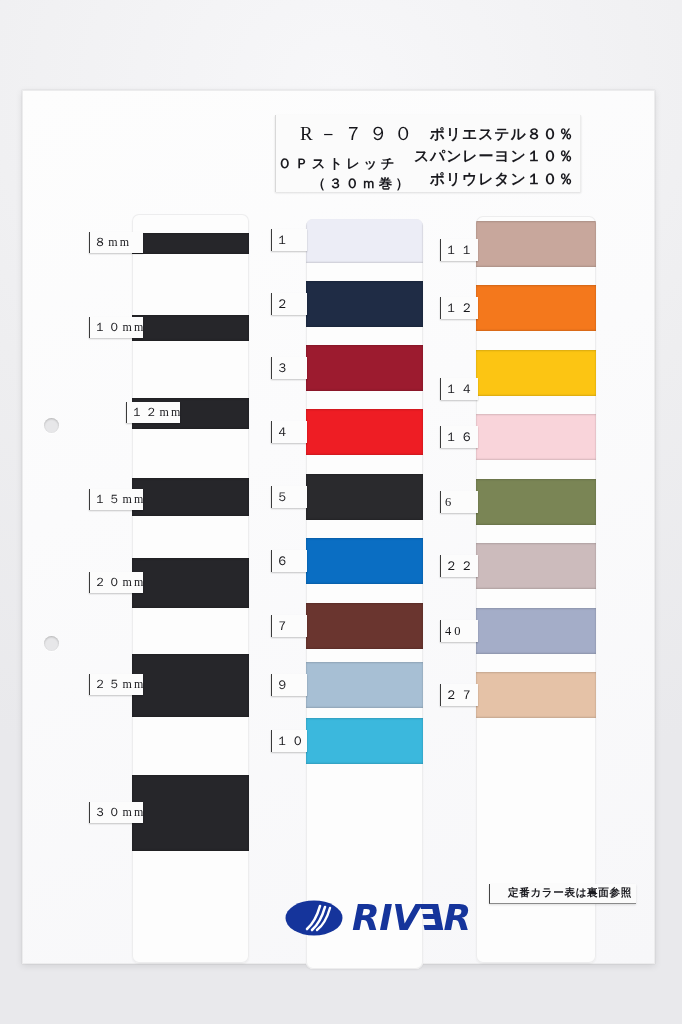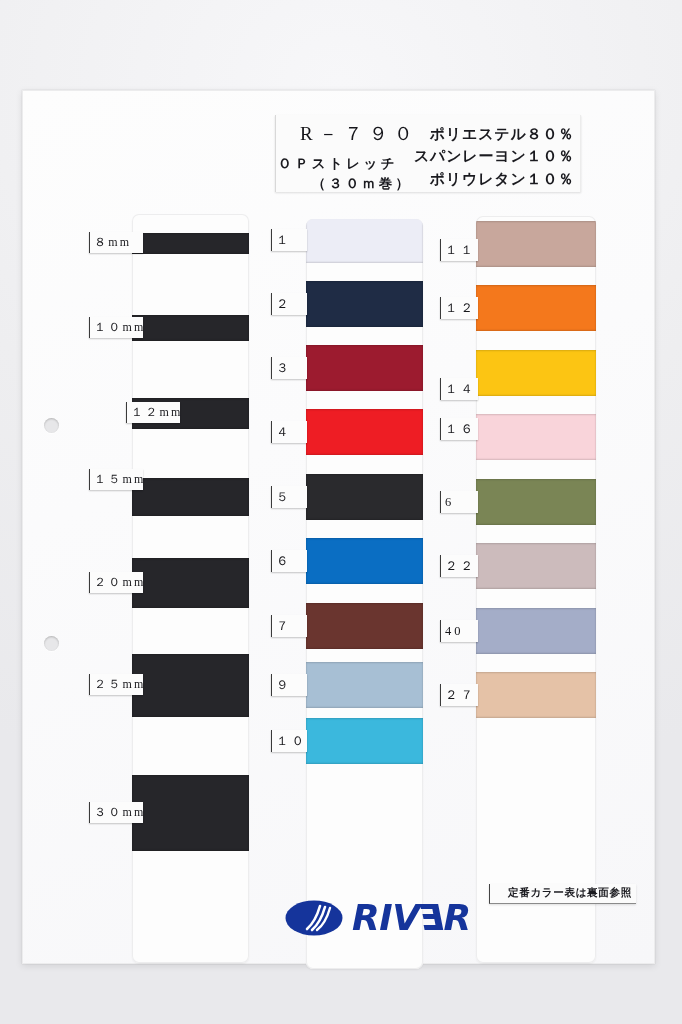--- a/index.html
+++ b/index.html
@@ -211,34 +211,34 @@
       <path d="M22 30 C30 23 33 14 35 7" stroke="#ffffff" stroke-width="2.6" fill="none" stroke-linecap="round"></path>
       <path d="M27 31 C35 24 38 15 40 8" stroke="#ffffff" stroke-width="2.6" fill="none" stroke-linecap="round"></path>
       <path d="M32 31 C40 25 43 16 45 9" stroke="#ffffff" stroke-width="2.4" fill="none" stroke-linecap="round"></path>
     </svg>
     <div id="logotext"><span>R</span><span>I</span><span>V</span><span class="rev">E</span><span>R</span></div>
   </div>
 
 <div class="tag w" style="left: 66px; width: 49px; top: 141px;">８mm</div>
     <div class="tag w" style="left: 66px; width: 49px; top: 226px;">１０mm</div>
     <div class="tag w" style="left: 66px; width: 49px; top: 311px; margin-left: 37px;">１２mm</div>
-    <div class="tag w" style="left: 66px; width: 49px; top: 378px;">１５mm</div>
+    <div class="tag w" style="left: 66px; width: 49px; top: 398px;">１５mm</div>
     <div class="tag w" style="left: 66px; width: 49px; top: 481px;">２０mm</div>
     <div class="tag w" style="left: 66px; width: 49px; top: 583px;">２５mm</div>
     <div class="tag w" style="left: 66px; width: 49px; top: 711px;">３０mm</div>
     <div class="tag n" style="left: 248px; width: 31px; top: 138px;">１</div>
     <div class="tag n" style="left: 248px; width: 31px; top: 202px;">２</div>
     <div class="tag n" style="left: 248px; width: 31px; top: 266px;">３</div>
     <div class="tag n" style="left: 248px; width: 31px; top: 330px;">４</div>
     <div class="tag n" style="left: 248px; width: 31px; top: 395px;">５</div>
     <div class="tag n" style="left: 248px; width: 31px; top: 459px;">６</div>
     <div class="tag n" style="left: 248px; width: 31px; top: 524px;">７</div>
     <div class="tag n" style="left: 248px; width: 31px; top: 583px;">９</div>
     <div class="tag n" style="left: 248px; width: 31px; top: 639px; text-align: center;">１０</div>
     <div class="tag n" style="left: 417px; width: 33px; top: 148px;">１１</div>
     <div class="tag n" style="left: 417px; width: 33px; top: 206px;">１２</div>
     <div class="tag n" style="left: 417px; width: 33px; top: 271px; margin-top: 16px;">１４</div>
-    <div class="tag n" style="left: 417px; width: 33px; top: 327px;">１６</div>
+    <div class="tag n" style="left: 417px; width: 33px; top: 335px;">１６</div>
     <div class="tag n" style="left: 417px; width: 33px; top: 400px;">6</div>
     <div class="tag n" style="left: 417px; width: 33px; top: 464px;">２２</div>
     <div class="tag n" style="left: 417px; width: 33px; top: 529px;">40</div>
     <div class="tag n" style="left: 417px; width: 33px; top: 593px;">２７</div>
   </div>
 
 </body></html>

